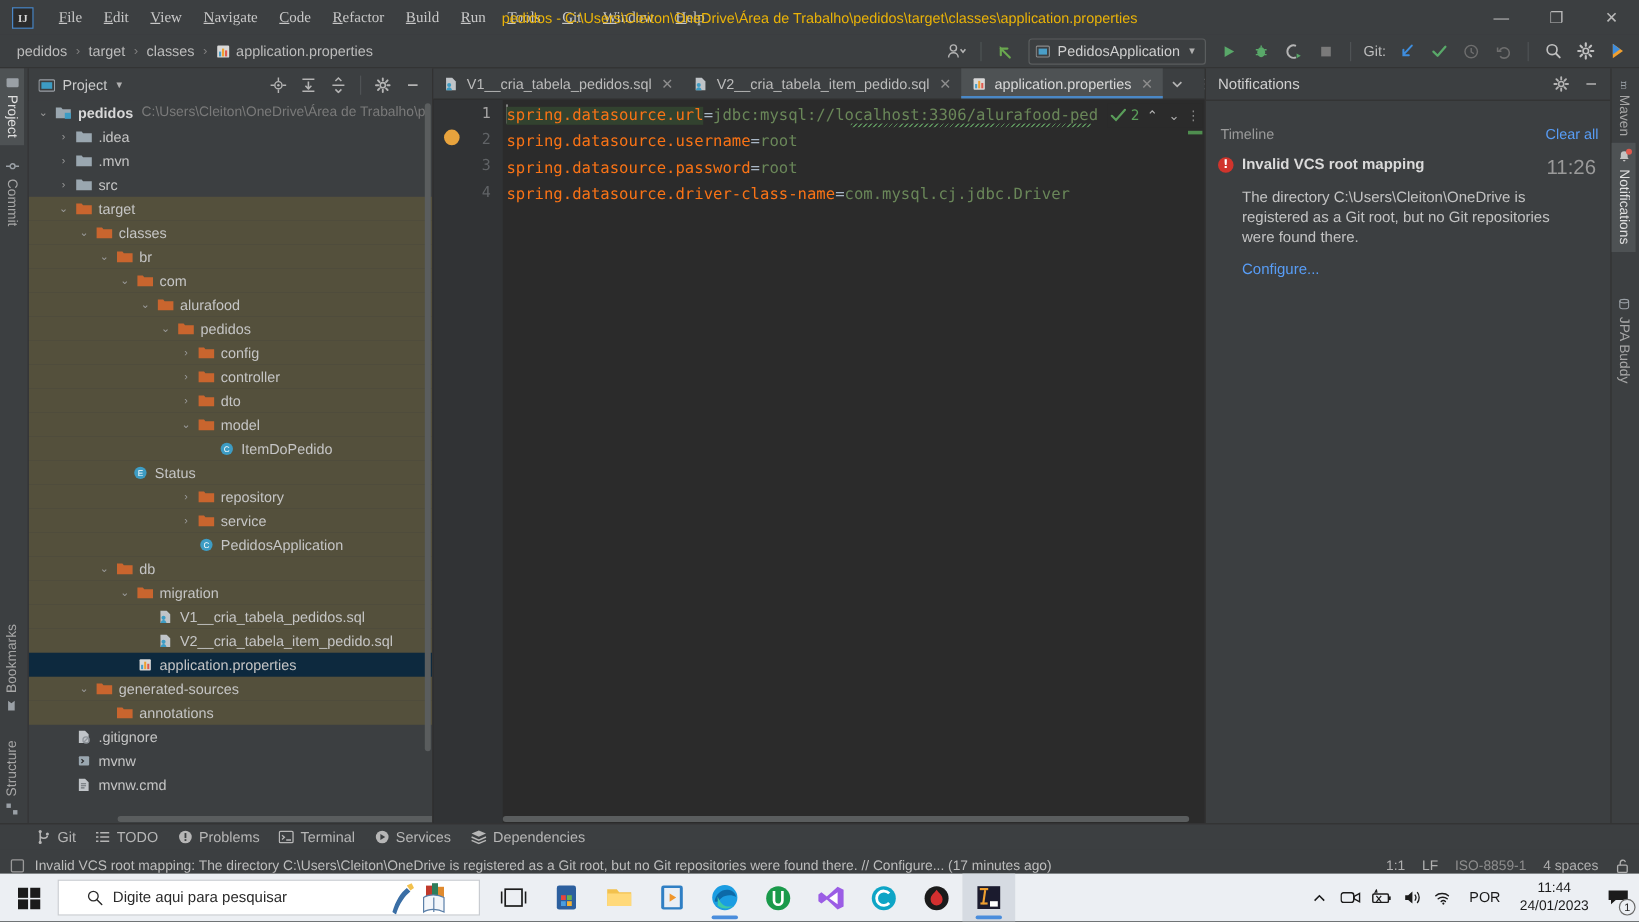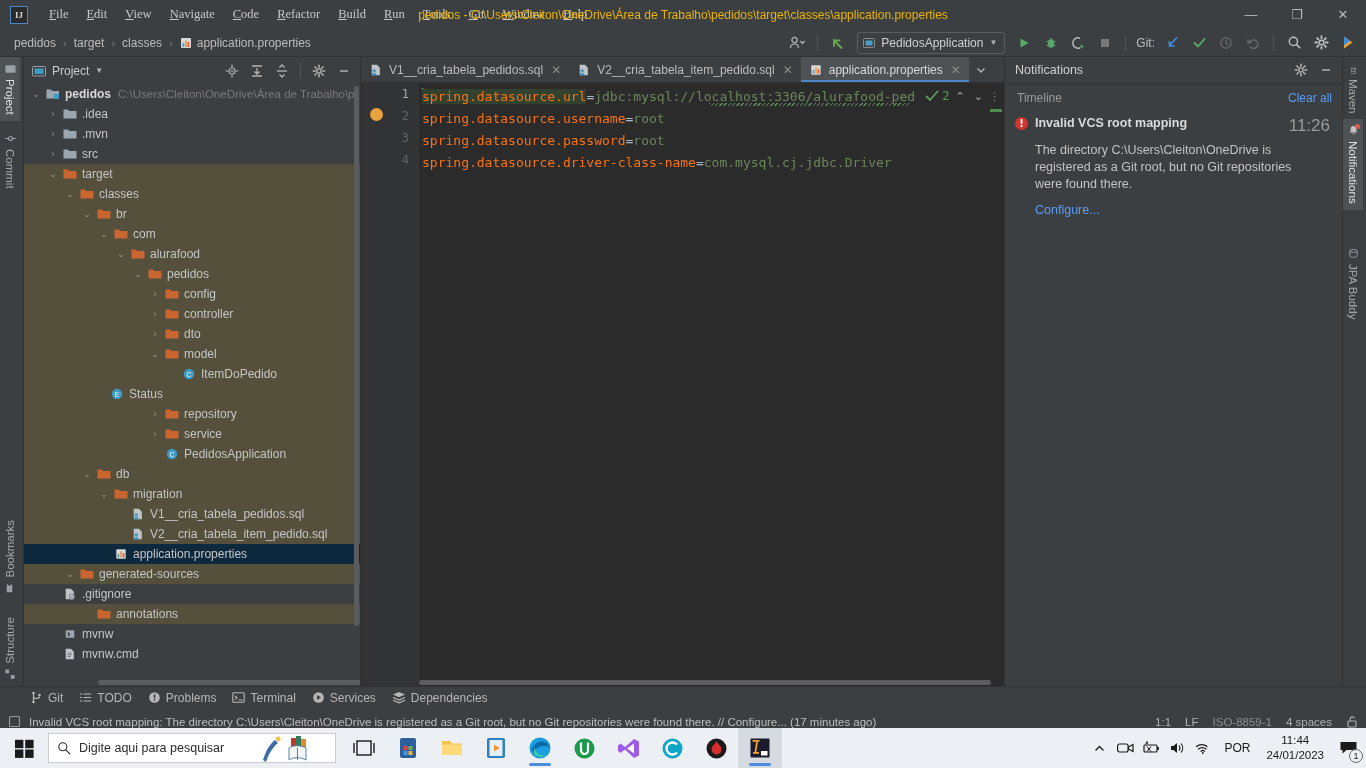--- a/index.html
+++ b/index.html
@@ -193,21 +193,21 @@
   .notif-panel {
     position: absolute; left: 1004px; top: 57px; width: 338px; height: 629px;
     background: #3c3f41; border-left: 1px solid #323232;
   }
   .notif-head {
     height: 27px; display: flex; align-items: center; padding: 0 4px 0 10px;
     border-bottom: 1px solid #323232;
   }
   .notif-title { font-size: 12.5px; color: #cfcfcf; }
   .timeline-row {
-    height: 28px; display: flex; align-items: center; padding: 0 10px 0 12px;
+    height: 28px; display: flex; align-items: center; padding: 0 10px 0 12px; margin-top: 14px;
   }
   .timeline-lbl { font-size: 12px; color: #9a9a9a; }
   .clear-all { margin-left: auto; font-size: 12px; color: #589df6; }
   .notif-item { padding: 4px 12px 0 10px; }
   .notif-row1 { display: flex; align-items: flex-start; gap: 7px; }
   .err-ic {
     width: 13px; height: 13px; border-radius: 50%; background: #d0342c;
     color: #fff; font-size: 10px; font-weight: bold; flex: none;
     display: flex; align-items: center; justify-content: center;
     font-family: "DejaVu Sans", sans-serif; margin-top: 1px;
@@ -238,22 +238,22 @@
   .sb-right { margin-left: auto; display: flex; align-items: center; gap: 14px; }
   .sb-dim { color: #8d8d8d; }
 
   
   .taskbar {
     position: absolute; left: 0; top: 728px; width: 1366px; height: 40px;
     background: #eceff3; display: flex; align-items: center;
   }
   .start-btn { width: 48px; height: 40px; display: flex; align-items: center; justify-content: center; }
   .searchbox {
-    width: 288px; height: 30px; background: #fff; border: 1px solid #c9ccd1;
-    display: flex; align-items: center; padding: 0 8px; gap: 8px;
+    width: 352px; height: 30px; background: #fff; border: 1px solid #c9ccd1;
+    display: flex; align-items: center; padding: 0 23px; gap: 8px;
     position: relative; overflow: hidden;
   }
   .search-ph { font-size: 12.5px; color: #2b2b2b; }
   .tb-icons { display: flex; align-items: center; gap: 0px; margin-left: 6px; }
   .tb-icon {
     width: 44px; height: 40px; display: flex; align-items: center;
     justify-content: center; position: relative;
   }
   .tb-icon.running::after {
     content: ""; position: absolute; bottom: 2px; left: 50%;
@@ -724,39 +724,39 @@
         </div>
         <div class="row excluded" style="padding-left: 40px;">
           <span class="arrow">⌄</span>
           <span style="display: inline-flex; align-items: center; margin-left: 4px;">
             <svg class="folder-ic" viewBox="0 0 14 12">
               <path d="M0.5 1.5h4.5l1.2 1.5h7.3v7.5H0.5z" fill="#c9652e"></path>
             </svg>
           </span>
           <span class="node-label">generated-sources</span>
         </div>
+        <div class="row excluded" style="padding-left: 57px;">
+          <span class="arrow"></span>
+          <span style="display: inline-flex; align-items: center; margin-left: 4px;">
+            <svg class="folder-ic" viewBox="0 0 14 12">
+              <path d="M0.5 1.5h4.5l1.2 1.5h7.3v7.5H0.5z" fill="#c9652e"></path>
+            </svg>
+          </span>
+          <span class="node-label">annotations</span>
+        </div>
         <div class="row" style="padding-left: 23px;">
           <span class="arrow"></span>
           <span style="display: inline-flex; align-items: center; margin-left: 4px;">
             <svg class="folder-ic" viewBox="0 0 14 14">
               <path d="M2 1h6l3.5 3.5V13H2z" fill="#c0c4c8"></path>
               <circle cx="9" cy="10" r="3" fill="none" stroke="#8f959b" stroke-width="1.3"></circle>
               <path d="M7 12l4-4" stroke="#8f959b" stroke-width="1.3"></path>
             </svg>
           </span>
           <span class="node-label">.gitignore</span>
-        </div>
-        <div class="row excluded" style="padding-left: 57px;">
-          <span class="arrow"></span>
-          <span style="display: inline-flex; align-items: center; margin-left: 4px;">
-            <svg class="folder-ic" viewBox="0 0 14 12">
-              <path d="M0.5 1.5h4.5l1.2 1.5h7.3v7.5H0.5z" fill="#c9652e"></path>
-            </svg>
-          </span>
-          <span class="node-label">annotations</span>
         </div>
         <div class="row" style="padding-left: 23px;">
           <span class="arrow"></span>
           <span style="display: inline-flex; align-items: center; margin-left: 4px;">
             <svg class="folder-ic" viewBox="0 0 14 14">
               <rect x="2" y="2.5" width="10" height="9" rx="1" fill="#9aa7b0"></rect>
               <path d="M4.5 5.5l2 1.8-2 1.8" fill="none" stroke="#2b2b2b" stroke-width="1.2"></path>
             </svg>
           </span>
           <span class="node-label">mvnw</span>

